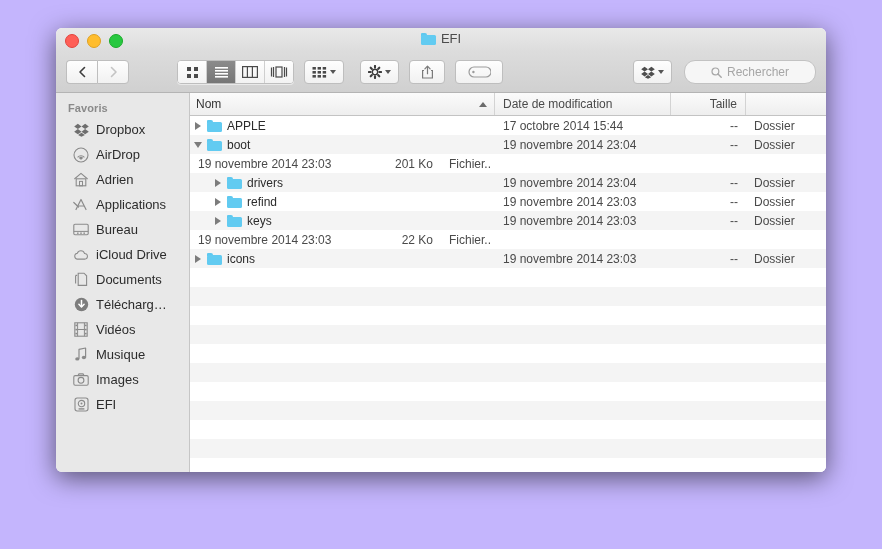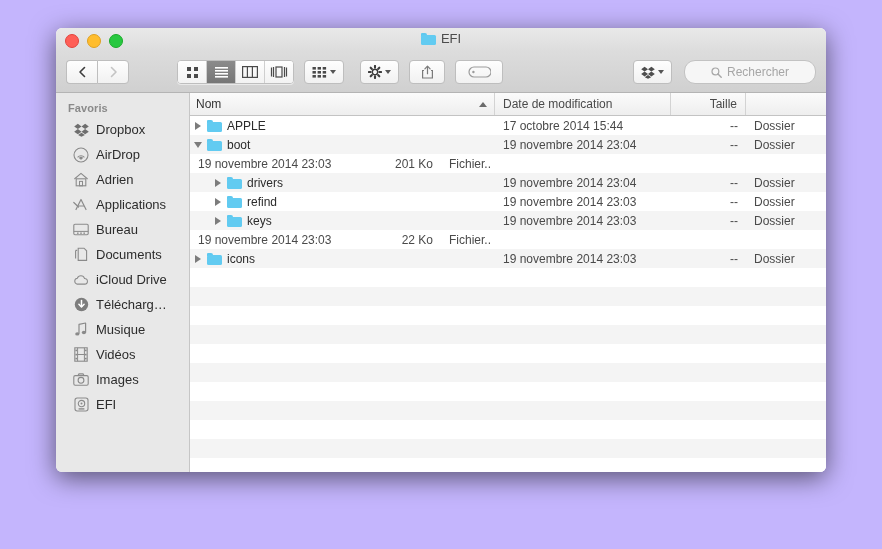--- a/index.html
+++ b/index.html
@@ -520,76 +520,76 @@
               <rect x="4" y="9.5" width="1.6" height="1.3" fill="#8a8a8a"></rect>
               <rect x="7.2" y="9.5" width="1.6" height="1.3" fill="#8a8a8a"></rect>
               <rect x="10.4" y="9.5" width="1.6" height="1.3" fill="#8a8a8a"></rect>
             </svg>
           </span>
           <span>Bureau</span>
         </div>
 
         <div class="sb-item">
           <span class="sb-icon">
+            <svg width="17" height="12" viewBox="0 0 17 12">
+              <path d="M4.4 10.4 A3.2 3.2 0 0 1 4.6 4.1 A4 4 0 0 1 12.2 4.3 A2.9 2.9 0 0 1 12.4 10.4 z" fill="none" stroke="#8a8a8a" stroke-width="1.1"></path>
+            </svg>
+          </span>
+          <span>iCloud Drive</span>
+        </div>
+
+        <div class="sb-item">
+          <span class="sb-icon">
             <svg width="16" height="15" viewBox="0 0 16 15">
               <path d="M5.2 1.2 H11 L13.6 3.8 V13.4 H5.2 z" fill="none" stroke="#8a8a8a" stroke-width="1.1"></path>
               <path d="M2.6 3.4 V11.4" fill="none" stroke="#8a8a8a" stroke-width="1.1"></path>
               <path d="M2.6 3.4 H4.2" fill="none" stroke="#8a8a8a" stroke-width="1.1"></path>
             </svg>
           </span>
           <span>Documents</span>
         </div>
 
         <div class="sb-item">
           <span class="sb-icon">
-            <svg width="17" height="12" viewBox="0 0 17 12">
-              <path d="M4.4 10.4 A3.2 3.2 0 0 1 4.6 4.1 A4 4 0 0 1 12.2 4.3 A2.9 2.9 0 0 1 12.4 10.4 z" fill="none" stroke="#8a8a8a" stroke-width="1.1"></path>
-            </svg>
-          </span>
-          <span>iCloud Drive</span>
-        </div>
-
-        <div class="sb-item">
-          <span class="sb-icon">
             <svg width="15" height="15" viewBox="0 0 15 15">
               <circle cx="7.5" cy="7.5" r="6.7" fill="#7d7d7d"></circle>
               <line x1="7.5" y1="3.4" x2="7.5" y2="9.6" stroke="#ffffff" stroke-width="1.5" stroke-linecap="round"></line>
               <polyline points="4.9,7.2 7.5,10 10.1,7.2" fill="none" stroke="#ffffff" stroke-width="1.5" stroke-linecap="round" stroke-linejoin="round"></polyline>
             </svg>
           </span>
           <span>Télécharg…</span>
-        </div>
-
-        <div class="sb-item">
-          <span class="sb-icon">
-            <svg width="14" height="15" viewBox="0 0 14 15">
-              <path d="M5 11.8 V2.4 L11.6 1 V10.4" fill="none" stroke="#8a8a8a" stroke-width="1.2" stroke-linejoin="round"></path>
-              <ellipse cx="3.3" cy="11.9" rx="2.1" ry="1.7" fill="#8a8a8a"></ellipse>
-              <ellipse cx="9.9" cy="10.5" rx="2.1" ry="1.7" fill="#8a8a8a"></ellipse>
-            </svg>
-          </span>
-          <span>Musique</span>
         </div>
 
         <div class="sb-item">
           <span class="sb-icon">
             <svg width="14" height="15" viewBox="0 0 14 15">
               <rect x="0.8" y="0.8" width="12.4" height="13.4" fill="none" stroke="#8a8a8a" stroke-width="1.1"></rect>
               <line x1="3.6" y1="0.8" x2="3.6" y2="14.2" stroke="#8a8a8a" stroke-width="1"></line>
               <line x1="10.4" y1="0.8" x2="10.4" y2="14.2" stroke="#8a8a8a" stroke-width="1"></line>
               <line x1="3.6" y1="7.5" x2="10.4" y2="7.5" stroke="#8a8a8a" stroke-width="1"></line>
               <rect x="1.4" y="2.6" width="1.6" height="1.6" fill="#8a8a8a"></rect>
               <rect x="1.4" y="6.8" width="1.6" height="1.6" fill="#8a8a8a"></rect>
               <rect x="1.4" y="10.8" width="1.6" height="1.6" fill="#8a8a8a"></rect>
               <rect x="11" y="2.6" width="1.6" height="1.6" fill="#8a8a8a"></rect>
               <rect x="11" y="6.8" width="1.6" height="1.6" fill="#8a8a8a"></rect>
               <rect x="11" y="10.8" width="1.6" height="1.6" fill="#8a8a8a"></rect>
             </svg>
           </span>
           <span>Vidéos</span>
+        </div>
+
+        <div class="sb-item">
+          <span class="sb-icon">
+            <svg width="14" height="15" viewBox="0 0 14 15">
+              <path d="M5 11.8 V2.4 L11.6 1 V10.4" fill="none" stroke="#8a8a8a" stroke-width="1.2" stroke-linejoin="round"></path>
+              <ellipse cx="3.3" cy="11.9" rx="2.1" ry="1.7" fill="#8a8a8a"></ellipse>
+              <ellipse cx="9.9" cy="10.5" rx="2.1" ry="1.7" fill="#8a8a8a"></ellipse>
+            </svg>
+          </span>
+          <span>Musique</span>
         </div>
 
         <div class="sb-item">
           <span class="sb-icon">
             <svg width="16" height="13" viewBox="0 0 16 13">
               <rect x="0.8" y="2.6" width="14.4" height="9.6" rx="1.4" fill="none" stroke="#8a8a8a" stroke-width="1.1"></rect>
               <path d="M5 2.6 L6 0.9 H10 L11 2.6" fill="none" stroke="#8a8a8a" stroke-width="1.1"></path>
               <circle cx="8" cy="7.3" r="2.9" fill="none" stroke="#8a8a8a" stroke-width="1.1"></circle>
             </svg>
           </span>

